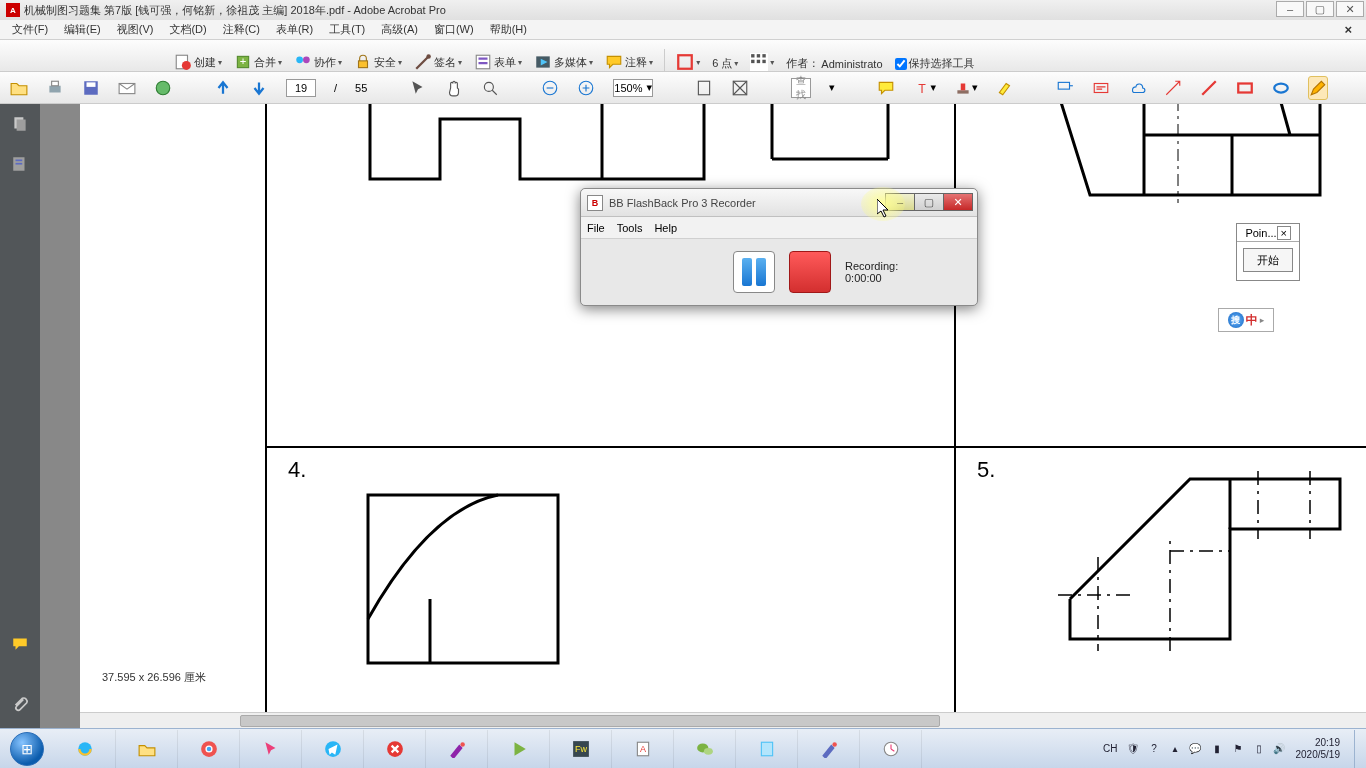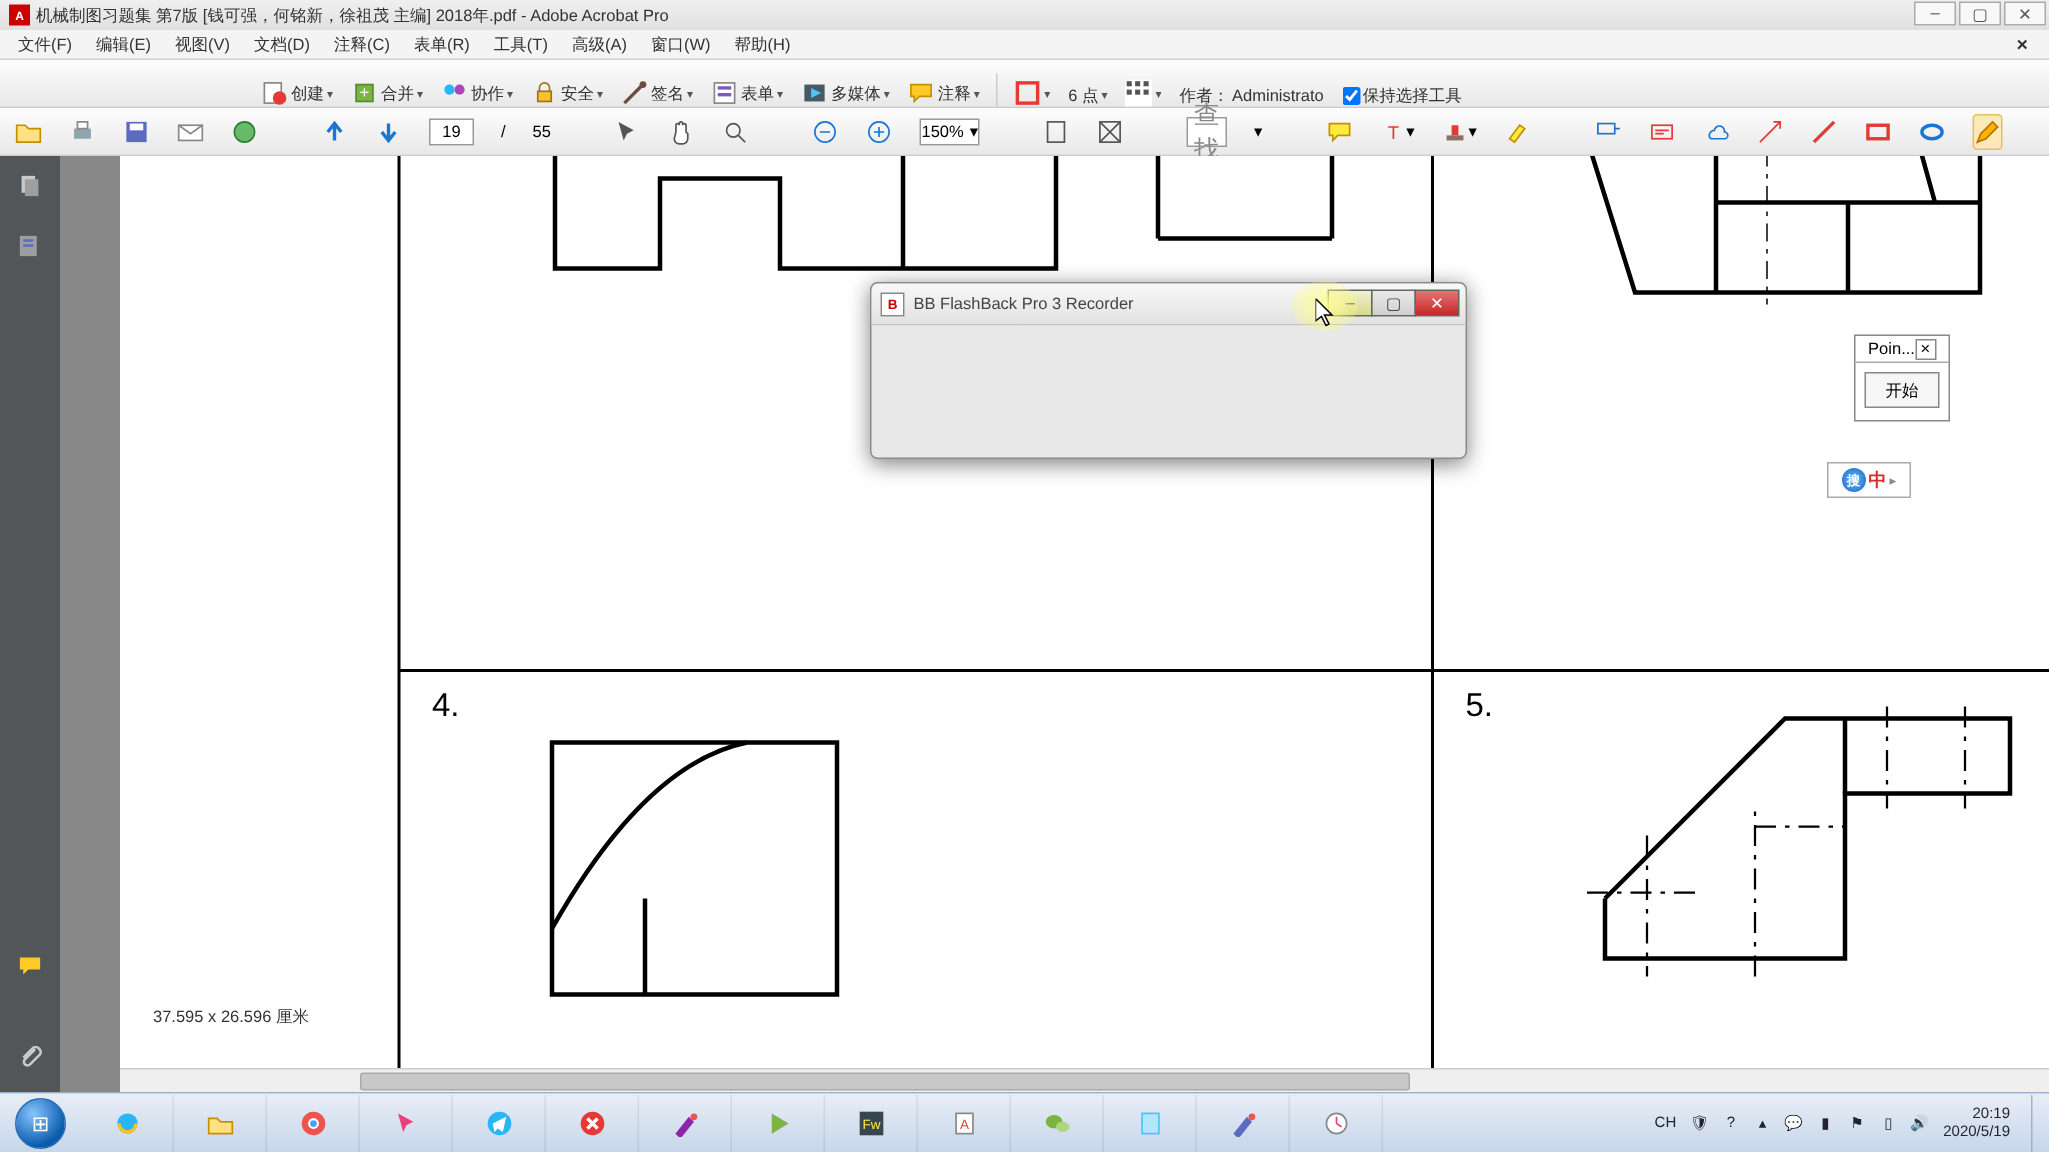--- a/index.html
+++ b/index.html
@@ -18,21 +18,21 @@
 .toolbar1 .grp { display: flex; align-items: center; gap: 2px; padding: 0 4px; }
 .toolbar1 .dd { font-size: 8px; color: #555; }
 .sep { width: 1px; height: 22px; background: #ccc; margin: 0 3px; }
 .checkbox-label { display: flex; align-items: center; gap: 3px; }
 .checkbox-label input { width: 12px; height: 12px; }
 
 .toolbar2 { height: 32px; background: linear-gradient(#fdfdfd, #e8e8e8); border-bottom: 1px solid #ccc; display: flex; align-items: center; font-size: 11px; padding-left: 10px; gap: 18px; }
 .toolbar2 .btn { width: 24px; height: 24px; display: flex; align-items: center; justify-content: center; }
 .toolbar2 input[type=text] { width: 30px; height: 18px; font-size: 11px; text-align: center; border: 1px solid #999; }
 .toolbar2 .zoom { width: 52px; height: 18px; border: 1px solid #999; font-size: 11px; display:flex; align-items:center; justify-content:center; background:#fff; }
-.toolbar2 .findbox { width: 110px; height: 20px; border: 1px solid #999; font-size: 17px; padding: 0 4px; color: #888; background:#fff; display:flex; align-items:center; }
+.toolbar2 .findbox { width: 110px; height: 20px; border: 1px solid #999; font-size: 10px; padding: 0 4px; color: #888; background:#fff; display:flex; align-items:center; }
 
 .workspace { position: absolute; top: 104px; left: 0; right: 0; bottom: 40px; display: flex; }
 .sidepanel { width: 40px; background: #525659; display: flex; flex-direction: column; align-items: center; padding-top: 10px; gap: 20px; }
 .sidepanel .sideicon { width: 20px; height: 20px; color: #c9c9c9; display:flex; align-items:center; justify-content:center; }
 
 .docarea { flex: 1; background: #888; position: relative; overflow: hidden; }
 .page { position: absolute; left: 40px; top: -5px; width: 1310px; height: 620px; background: #fff; }
 .page svg { width: 100%; height: 100%; }
 
 .hscroll { position: absolute; left: 40px; right: 0; bottom: 0; height: 16px; background: #efefef; border-top: 1px solid #ccc; }
@@ -468,20 +468,36 @@
     <div class="glow"></div>
     <svg class="cursor" width="16" height="20" viewBox="0 0 16 20">
         <path d="M0 0 L0 15 L4 12 L7 18 L9 17 L6 11 L11 11 Z" fill="#fff" stroke="#000"></path>
       </svg>
     <div class="rwinbtns">
       <span class="min">–</span>
       <span class="max">▢</span>
       <span class="cls">✕</span>
     </div>
   </div>
+  <div class="rmenu">
+    <span>File</span>
+    <span>Tools</span>
+    <span>Help</span>
+  </div>
+  <div class="rbody">
+    <div class="pausebtn">
+        <i></i>
+        <i></i>
+      </div>
+    <div class="stopbtn"></div>
+    <div class="rectext">
+      <div>Recording:</div>
+      <div>0:00:00</div>
+    </div>
+  </div>
 </div>
 
 <div class="pointpanel">
   <div class="ptitle">
     <span>Poin...</span>
     <span style="border:1px solid #888;width:14px;height:14px;text-align:center;line-height:12px;">×</span>
   </div>
   <div class="pbtn">开始</div>
 </div>
 

